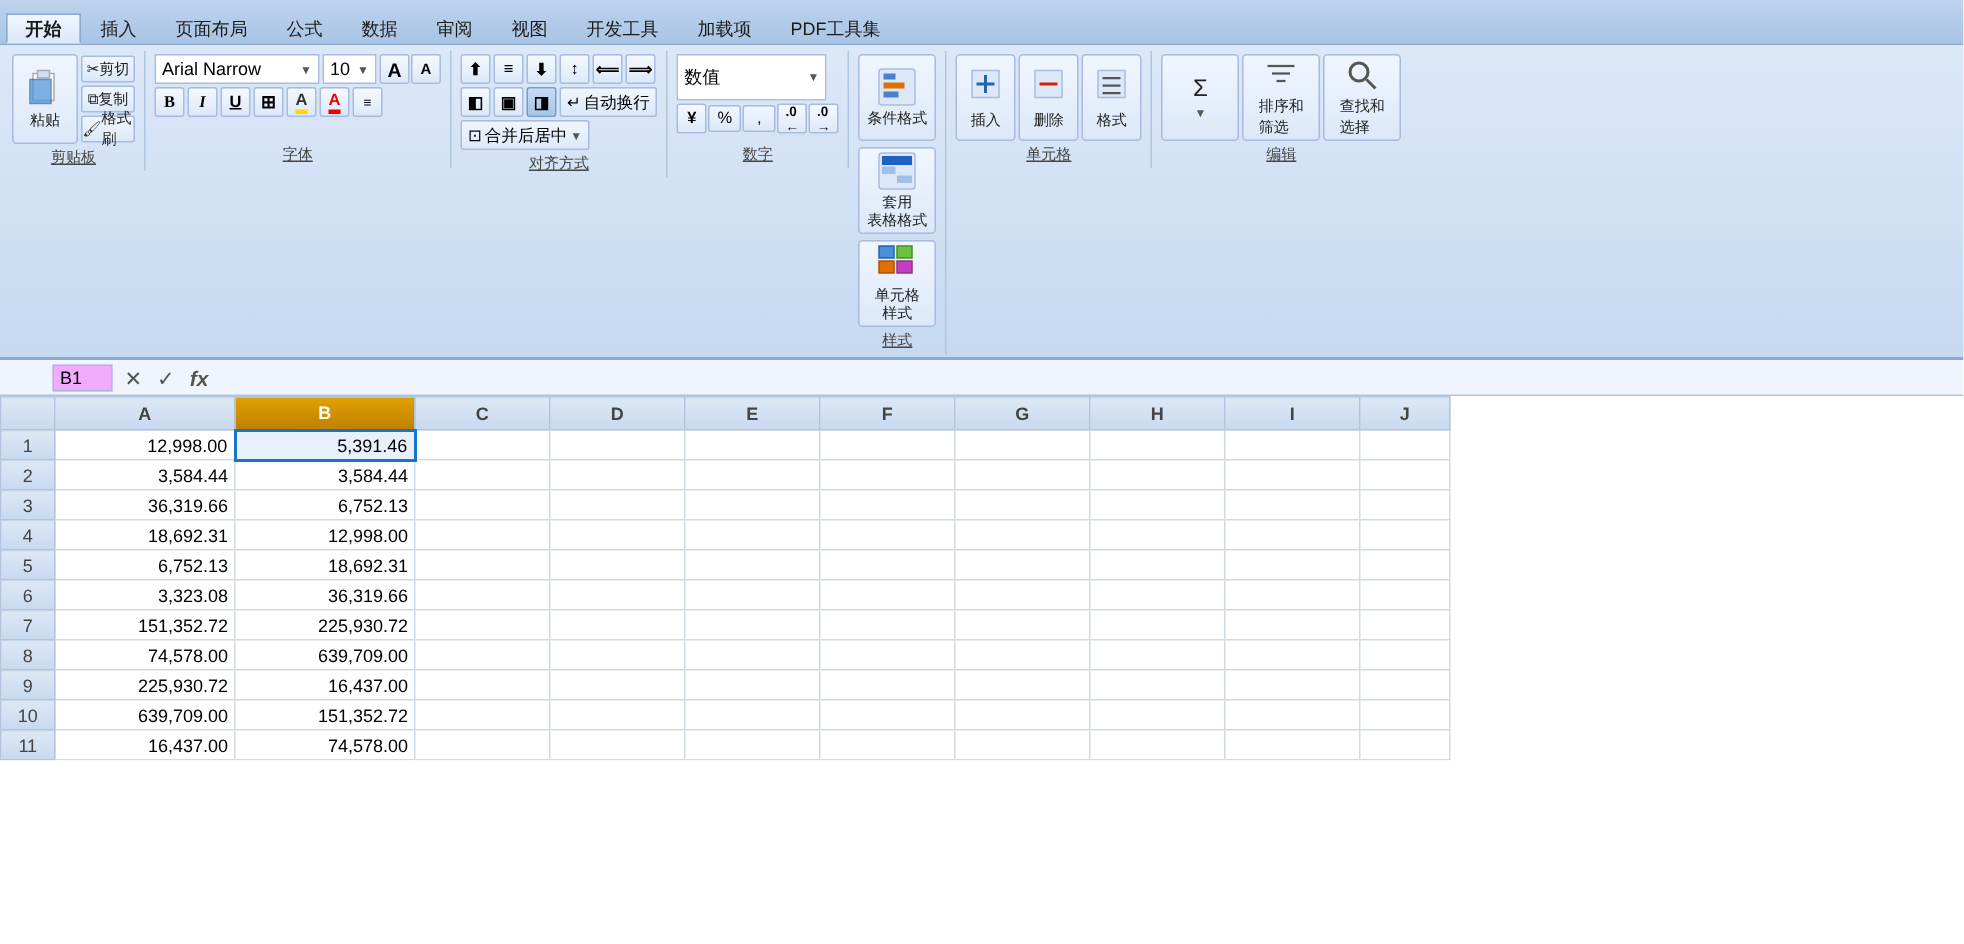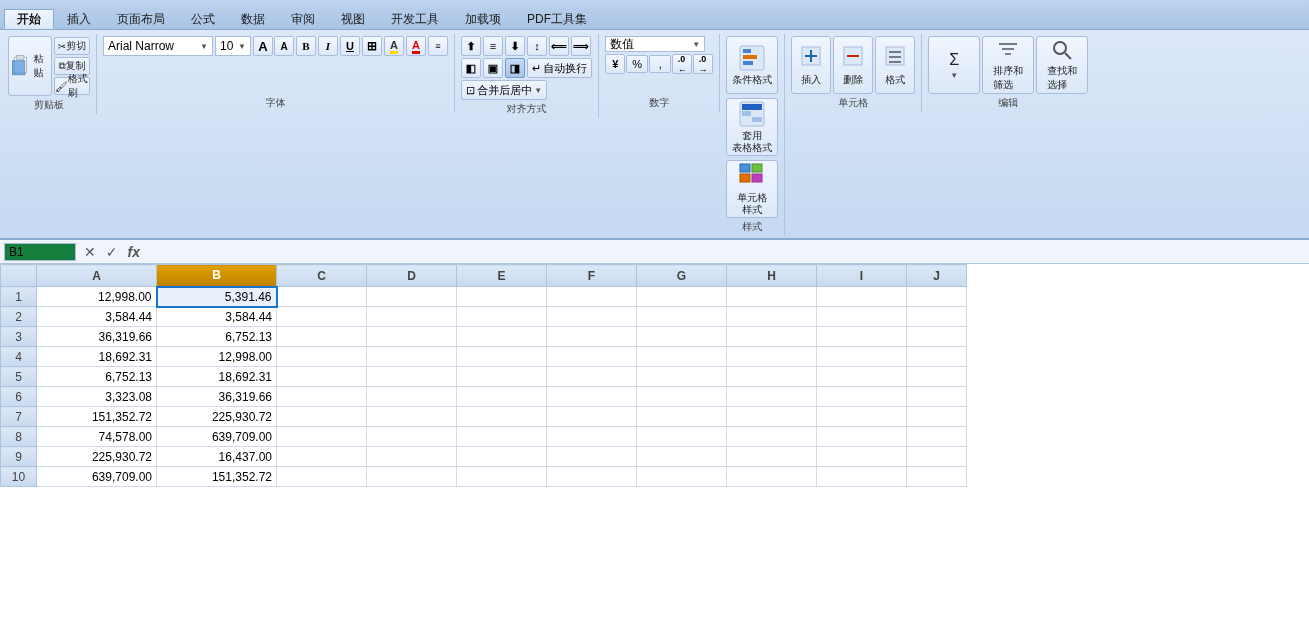--- a/index.html
+++ b/index.html
@@ -49,39 +49,41 @@
       padding: 2px 6px 2px 6px;
       min-height: 78px;
       justify-content: space-between;
     }
 
     .ribbon-group-label {
       font-size: 10px;
       color: #444;
       text-align: center;
       margin-top: 2px;
+      text-decoration: underline;
     }
 
     .ribbon-group-content {
       display: flex;
       flex-direction: row;
       align-items: center;
       flex: 1;
       gap: 2px;
     }
 
     
     .clipboard-btn {
       width: 44px;
       height: 60px;
       background: linear-gradient(to bottom, #f0f6ff, #dce8f8);
       border: 1px solid #aabcde;
       border-radius: 3px;
       cursor: pointer;
       display: flex;
+      flex-direction: column;
       align-items: center;
       justify-content: center;
       font-size: 10px;
       color: #222;
     }
 
     .small-btn-group {
       display: flex;
       flex-direction: column;
       gap: 2px;
@@ -97,21 +99,21 @@
       display: flex;
       align-items: center;
       justify-content: center;
       font-size: 10px;
       color: #222;
     }
 
     
     .font-section {
       display: flex;
-      flex-direction: row;
+      flex-direction: column;
       gap: 2px;
     }
 
     .font-row1 {
       display: flex;
       align-items: center;
       gap: 2px;
     }
 
     .font-name-box {
@@ -172,28 +174,29 @@
       display: flex;
       align-items: center;
       height: 24px;
       background: #f0f4fc;
       border-bottom: 1px solid #aec5e0;
       padding: 0 4px;
       gap: 4px;
     }
 
     .cell-ref-box {
-      width: 72px;
+      width: 40px;
       height: 18px;
-      background: #15803d;
+      background: #f0abfc;
       border: 1px solid #aabcde;
       padding: 0 4px;
       font-size: 12px;
       display: flex;
       align-items: center;
+      margin-left: 31px;
     }
 
     .formula-icon {
       color: #555;
       font-size: 14px;
       cursor: pointer;
       padding: 0 4px;
     }
 
     .formula-input {
@@ -295,21 +298,21 @@
 
     
     .number-section {
       display: flex;
       flex-direction: column;
       gap: 2px;
     }
 
     .number-format-box {
       width: 100px;
-      height: 16px;
+      height: 31px;
       background: #fff;
       border: 1px solid #aabcde;
       padding: 0 4px;
       font-size: 12px;
       display: flex;
       align-items: center;
       justify-content: space-between;
     }
 
     .number-row {
@@ -823,15 +826,28 @@
           <td class="data-cell col-B">151,352.72</td>
           <td class="empty-cell col-C"></td>
           <td class="empty-cell col-D"></td>
           <td class="empty-cell col-E"></td>
           <td class="empty-cell col-F"></td>
           <td class="empty-cell col-G"></td>
           <td class="empty-cell col-H"></td>
           <td class="empty-cell col-I"></td>
           <td class="empty-cell col-J"></td>
         </tr>
+        <tr>
+          <td class="row-header">11</td>
+          <td class="data-cell col-A">16,437.00</td>
+          <td class="data-cell col-B">74,578.00</td>
+          <td class="empty-cell col-C"></td>
+          <td class="empty-cell col-D"></td>
+          <td class="empty-cell col-E"></td>
+          <td class="empty-cell col-F"></td>
+          <td class="empty-cell col-G"></td>
+          <td class="empty-cell col-H"></td>
+          <td class="empty-cell col-I"></td>
+          <td class="empty-cell col-J"></td>
+        </tr>
       </tbody>
   </table>
 </div>
 
 </body></html>

